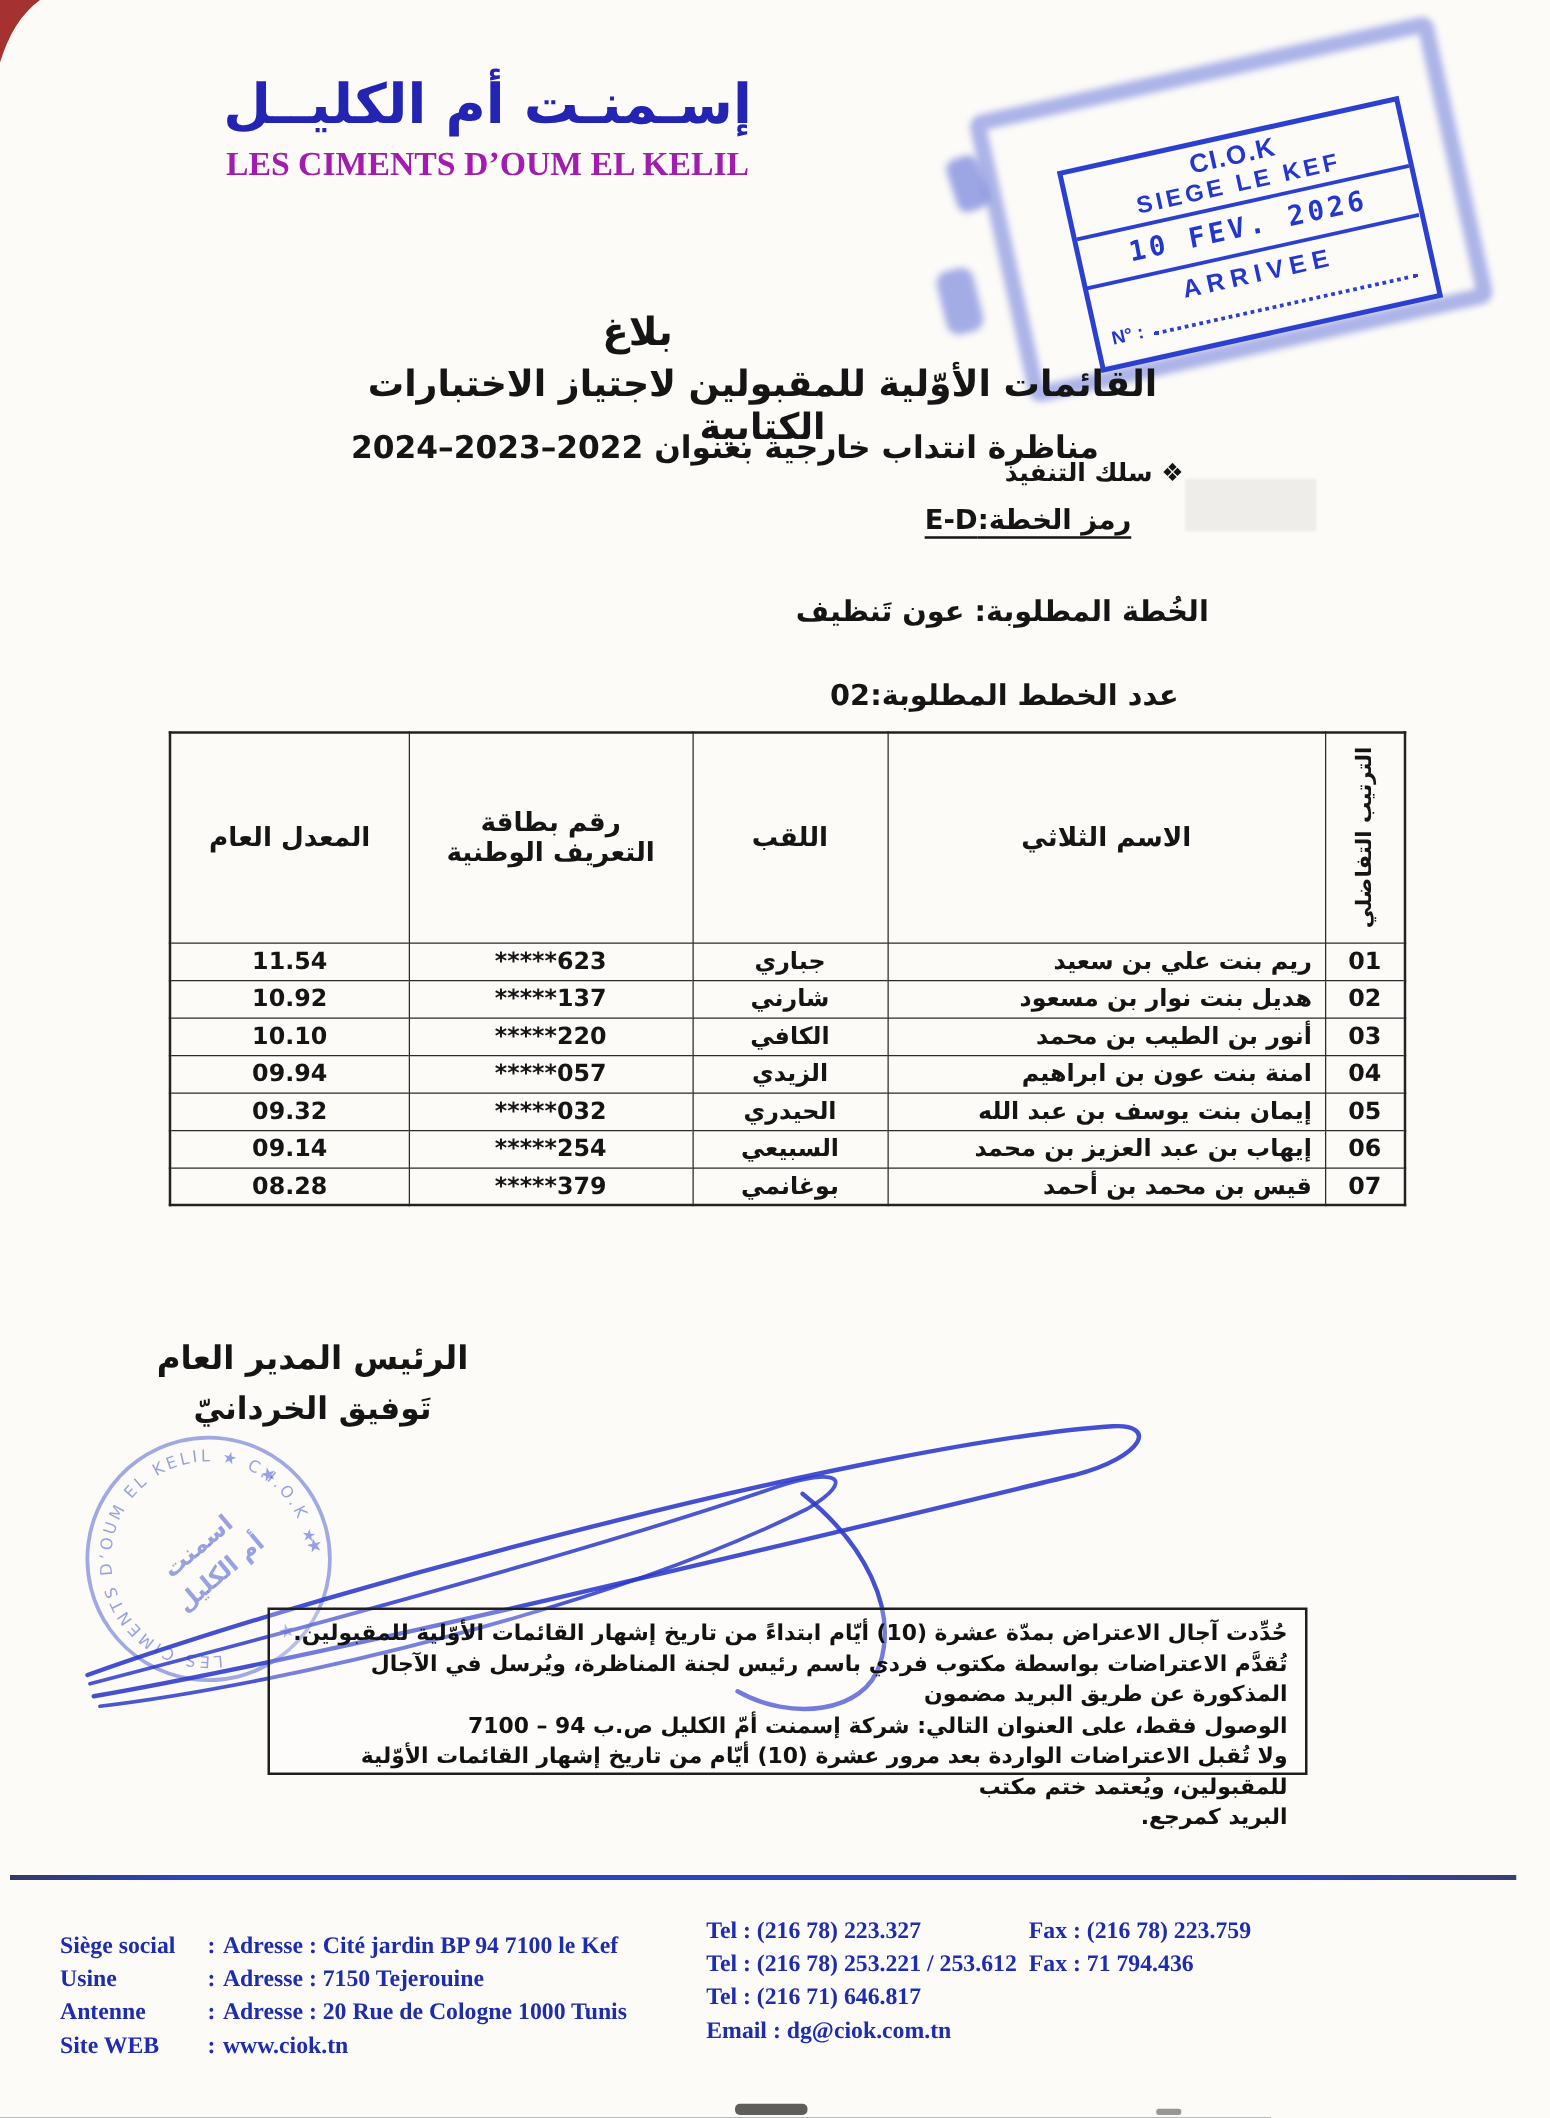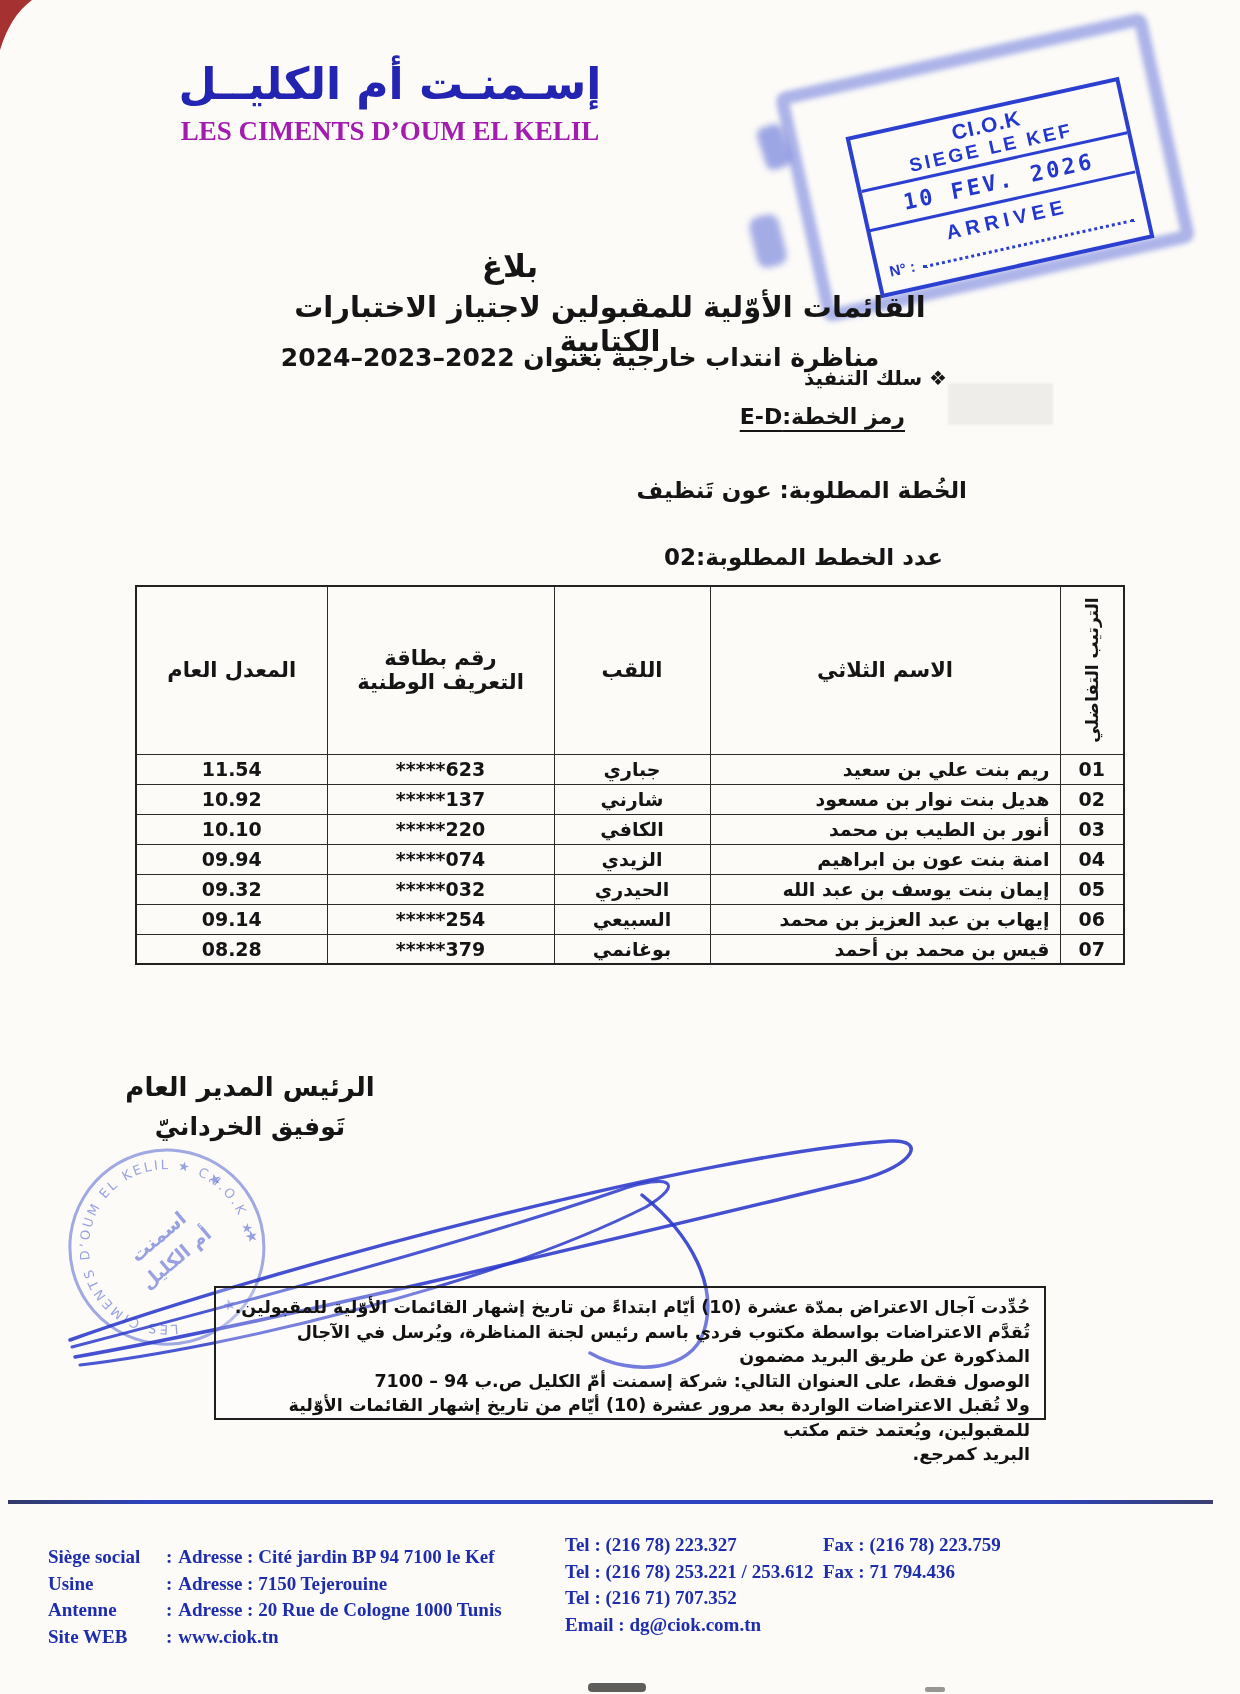--- a/index.html
+++ b/index.html
@@ -167,21 +167,21 @@
             <td class="col-rank">03</td>
             <td class="col-name">أنور بن الطيب بن محمد</td>
             <td class="col-surname">الكافي</td>
             <td class="col-id">*****220</td>
             <td class="col-avg">10.10</td>
           </tr>
           <tr>
             <td class="col-rank">04</td>
             <td class="col-name">امنة بنت عون بن ابراهيم</td>
             <td class="col-surname">الزيدي</td>
-            <td class="col-id">*****074</td>
+            <td class="col-id">*****057</td>
             <td class="col-avg">09.94</td>
           </tr>
           <tr>
             <td class="col-rank">05</td>
             <td class="col-name">إيمان بنت يوسف بن عبد الله</td>
             <td class="col-surname">الحيدري</td>
             <td class="col-id">*****032</td>
             <td class="col-avg">09.32</td>
           </tr>
           <tr>
@@ -242,21 +242,21 @@
   <div class="footer">
     <div class="f-col f-addr">
         <div class="f-row"><span class="f-label">Siège social</span><span class="f-colon">:</span><span class="f-value">Adresse : Cité jardin BP 94 7100 le Kef</span></div>
         <div class="f-row"><span class="f-label">Usine</span><span class="f-colon">:</span><span class="f-value">Adresse : 7150 Tejerouine</span></div>
         <div class="f-row"><span class="f-label">Antenne</span><span class="f-colon">:</span><span class="f-value">Adresse : 20 Rue de Cologne 1000 Tunis</span></div>
         <div class="f-row"><span class="f-label">Site WEB</span><span class="f-colon">:</span><span class="f-value">www.ciok.tn</span></div>
       </div>
     <div class="f-col f-tel">
         <div class="f-line">Tel : (216 78) 223.327</div>
         <div class="f-line">Tel : (216 78) 253.221 / 253.612</div>
-        <div class="f-line">Tel : (216 71) 707.352</div>
+        <div class="f-line">Tel : (216 71) 646.817</div>
         <div class="f-line">Email : dg@ciok.com.tn</div>
       </div>
     <div class="f-col f-fax">
         <div class="f-line">Fax : (216 78) 223.759</div>
         <div class="f-line">Fax : 71 794.436</div>
       </div>
   </div>
 
   <svg class="corner-mark" width="42" height="52" viewBox="0 0 42 52">
     <path d="M 0 0 L 32 0 C 16 12 7 28 0 50 Z" fill="#9a1515" opacity="0.88"></path>

